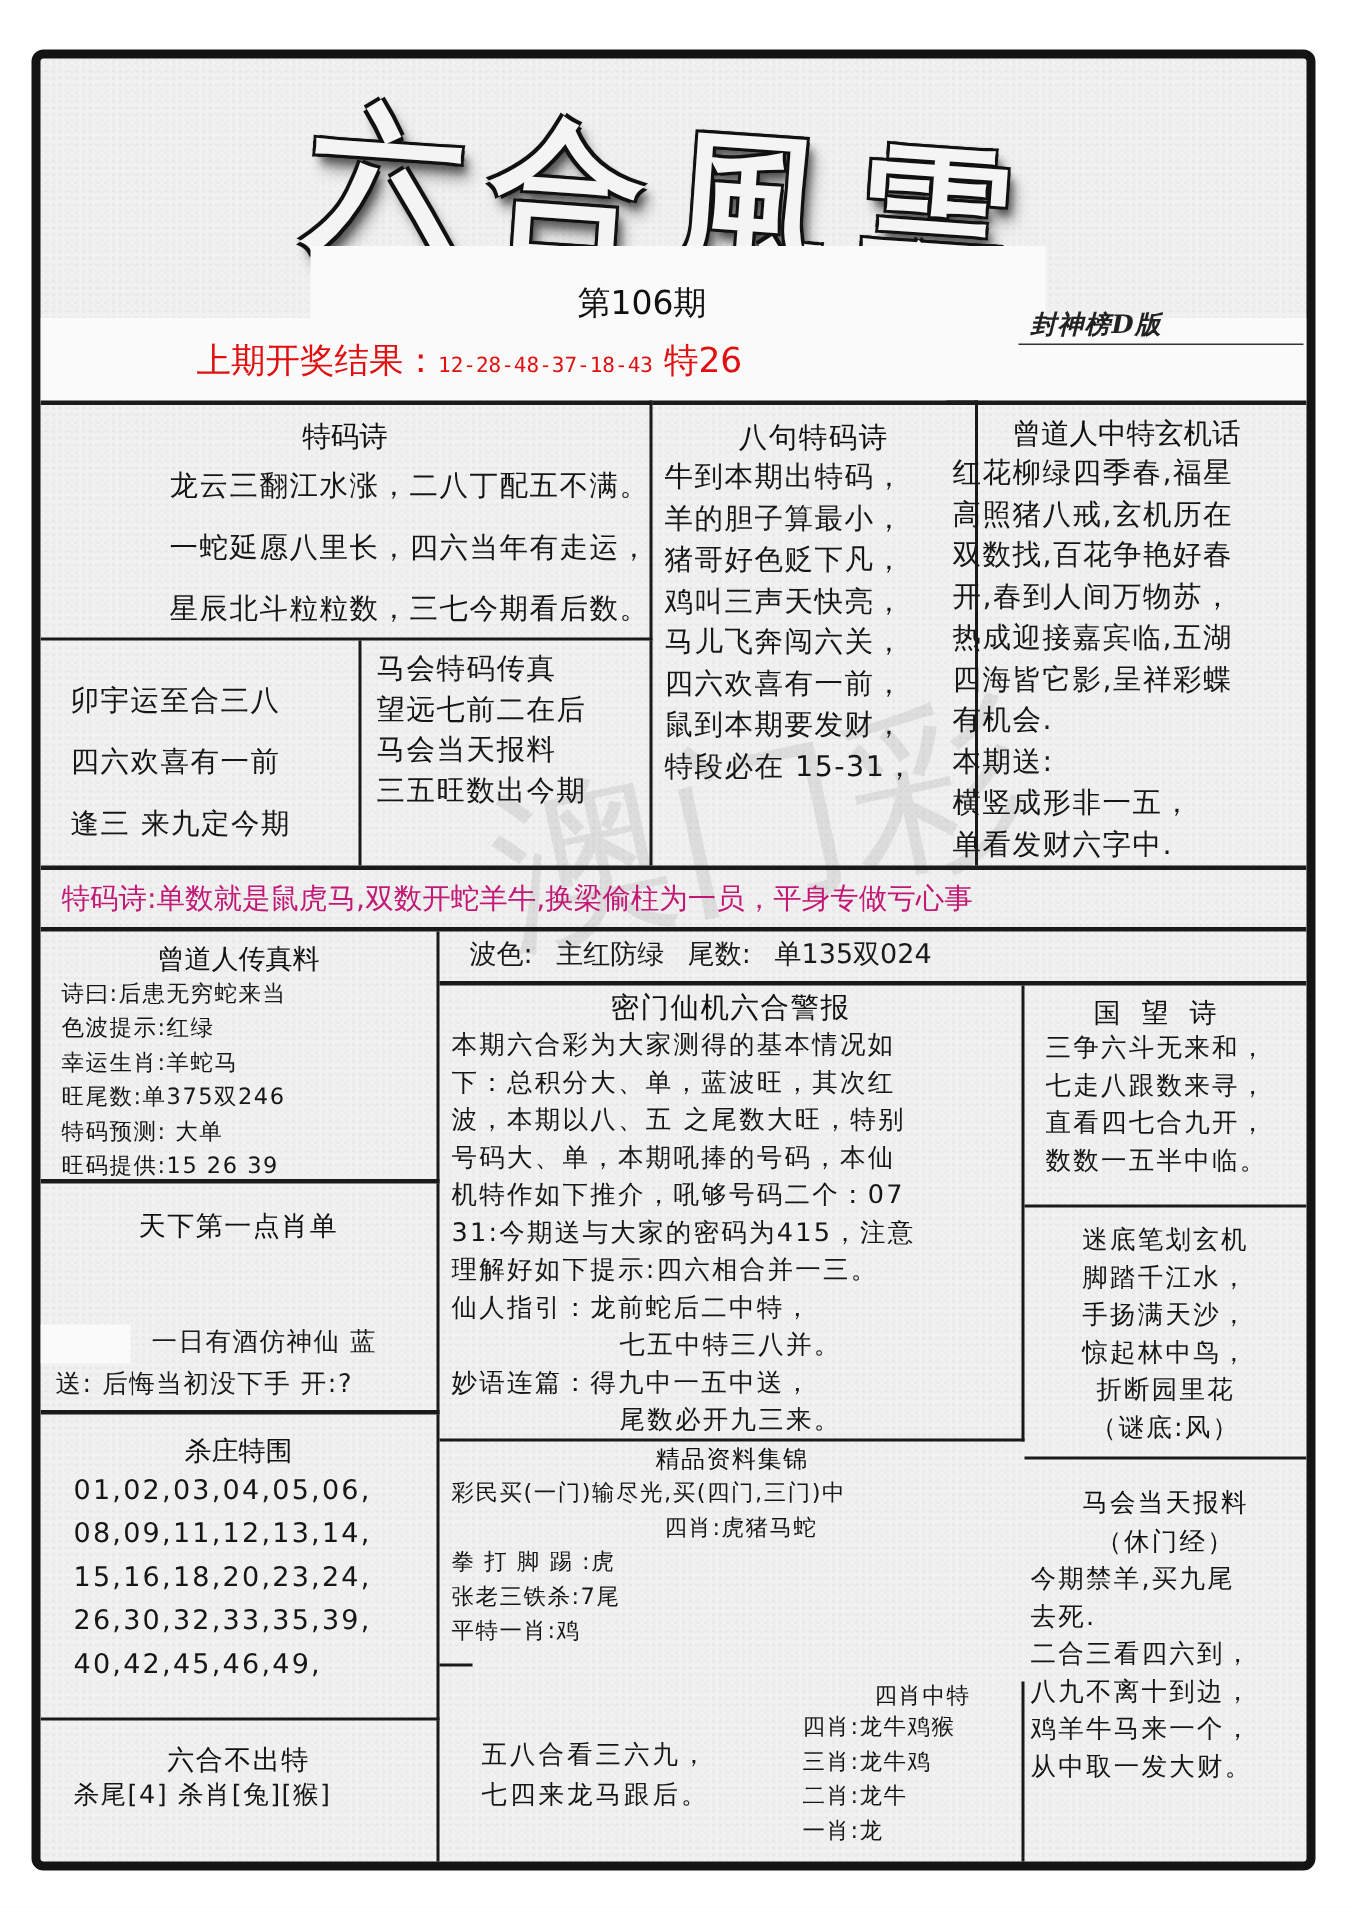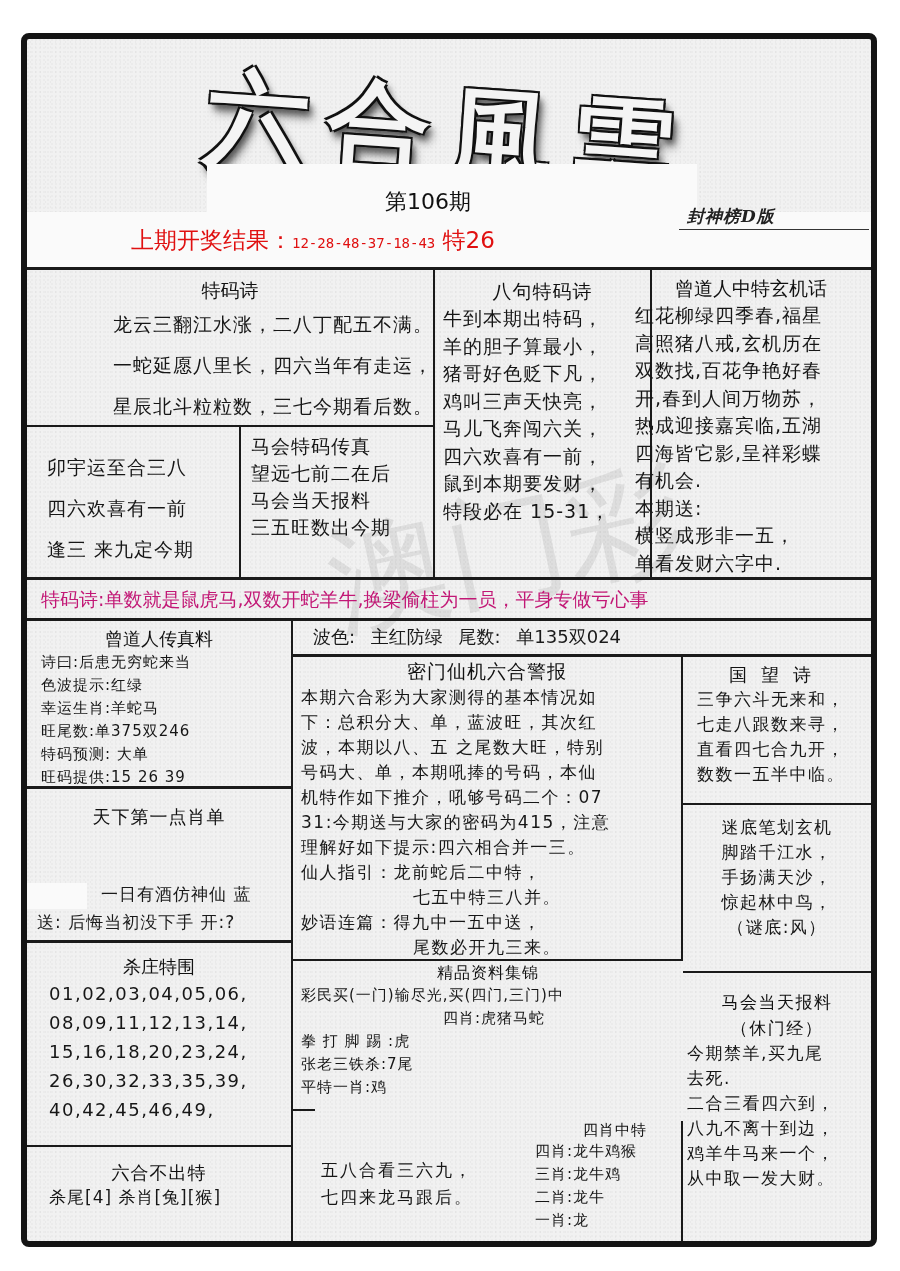--- a/index.html
+++ b/index.html
@@ -273,20 +273,21 @@
     <div class="line">直看四七合九开，</div>
     <div class="line">数数一五半中临。</div>
   </div>
 
   <div class="box midi">
     <div class="inner">
       <div class="line">迷底笔划玄机</div>
       <div class="line">脚踏千江水，</div>
       <div class="line">手扬满天沙，</div>
       <div class="line">惊起林中鸟，</div>
+      <div class="line">折断园里花</div>
       <div class="line">（谜底:风）</div>
     </div>
   </div>
 
   <div class="box mahuitian">
     <div class="inner">
       <div class="title">马会当天报料</div>
       <div class="title">（休门经）</div>
       <div class="line">今期禁羊,买九尾</div>
       <div class="line">去死.</div>

